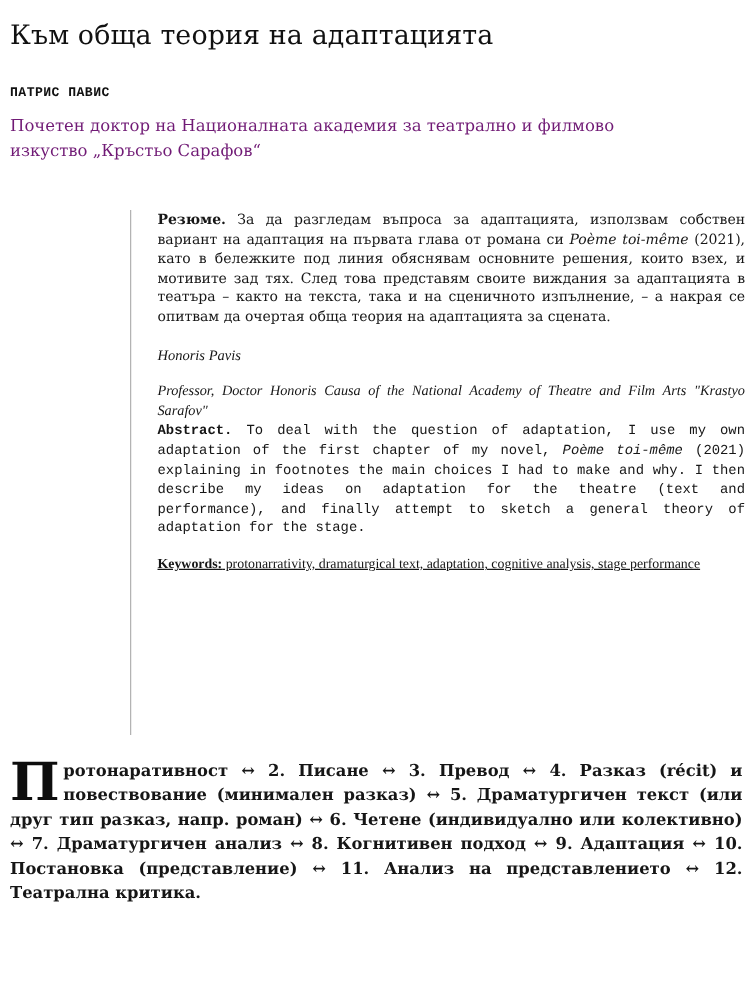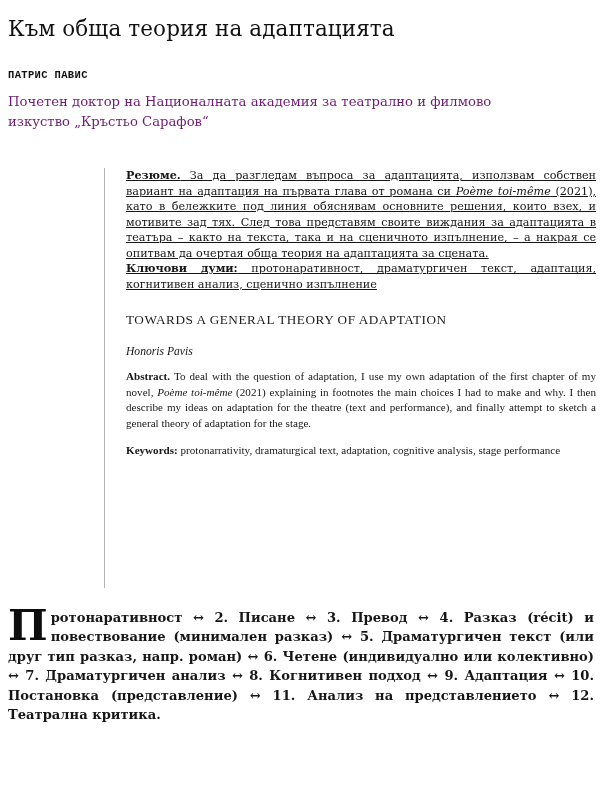--- a/index.html
+++ b/index.html
@@ -78,21 +78,20 @@
     font-size: 11.1px;
     line-height: 1.385;
     text-align: justify;
     color: #161616;
     margin: 0;
     hyphens: auto;
   }
   .abs-para.bg {
     font-size: 11.2px;
     letter-spacing: -0.02px;
-    text-decoration: underline;
   }
   .abs-lead { font-weight: 700; }
   .abs-ital { font-style: italic; }
 
   .kw-line {
     margin-top: 0;
   }
 
   .en-heading {
     margin-top: 20px;
@@ -115,34 +114,35 @@
     margin-top: 14px;
     font-family: "Liberation Serif", "DejaVu Serif", serif;
     font-style: italic;
     font-size: 11.4px;
     line-height: 1.42;
     text-align: justify;
     color: #161616;
   }
 
   .en-abstract {
-    margin-top: 11px;
-    font-family: Liberation Serif, serif;
+    margin-top: 1px;
+    font-family: Liberation Mono, monospace;
     font-size: 11.1px;
     line-height: 1.405;
     text-align: justify;
     color: #161616;
   }
   .en-keywords {
     margin-top: 12px;
     font-family: "Liberation Serif", "DejaVu Serif", serif;
     font-size: 11.1px;
     line-height: 1.405;
     text-align: justify;
     color: #161616;
+    text-decoration: underline;
   }
 
   
   .body-text {
     position: absolute;
     left: 8px;
     top: 608px;
     width: 586px;
     font-family: "DejaVu Serif", "Liberation Serif", serif;
     font-size: 13.1px;
@@ -173,26 +173,25 @@
   <h1 class="doc-title">Към обща теория на адаптацията</h1>
 
   <div class="author-name">ПАТРИС ПАВИС</div>
 
   <div class="author-affil">Почетен доктор на Националната академия за театрално и филмово изкуство „Кръстьо Сарафов“</div>
 
   <div class="abstract-block">
 
     <p class="abs-para bg"><span class="abs-lead">Резюме.</span><span> За да разгледам въпроса за адаптацията, използвам собствен вариант на адаптация на първата глава от романа си </span><span class="abs-ital">Poème toi-même</span><span> (2021), като в бележките под линия обяснявам основните решения, които взех, и мотивите зад тях. След това представям своите виждания за адаптацията в театъра – както на текста, така и на сценичното изпълнение, – а накрая се опитвам да очертая обща теория на адаптацията за сцената.</span></p>
 
-    <p class="abs-para bg kw-line"><span class="abs-lead">Ключови думи:</span><span> протонаративност, драматургичен текст, адаптация, когнитивен анализ, сценично изпълнение</span></p>
-
-    <div class="en-heading">TOWARDS A GENERAL THEORY OF ADAPTATION</div>
+
 
     <div class="en-author">Honoris Pavis</div>
 
+    <div class="en-affil">Professor, Doctor Honoris Causa of the National Academy of Theatre and Film Arts "Krastyo Sarafov"</div>
 
     <p class="en-abstract"><span class="abs-lead">Abstract.</span><span> To deal with the question of adaptation, I use my own adaptation of the first chapter of my novel, </span><span class="abs-ital">Poème toi-même</span><span> (2021) explaining in footnotes the main choices I had to make and why. I then describe my ideas on adaptation for the theatre (text and performance), and finally attempt to sketch a general theory of adaptation for the stage.</span></p>
 
     <p class="en-keywords"><span class="abs-lead">Keywords:</span><span> protonarrativity, dramaturgical text, adaptation, cognitive analysis, stage performance</span></p>
 
   </div>
 
   <div class="body-text">
     <p><span class="dropcap">П</span><span class="sep">ротонаративност ↔ 2. Писане ↔ 3. Превод ↔ 4. Разказ (récit) и повествование (минимален разказ) ↔ 5. Драматургичен текст (или друг тип разказ, напр. роман) ↔ 6. Четене (индивидуално или колективно) ↔ 7. Драматургичен анализ ↔ 8. Когнитивен подход ↔ 9. Адаптация ↔ 10. Постановка (представление) ↔ 11. Анализ на представлението ↔ 12. Театрална критика.</span></p>
   </div>

